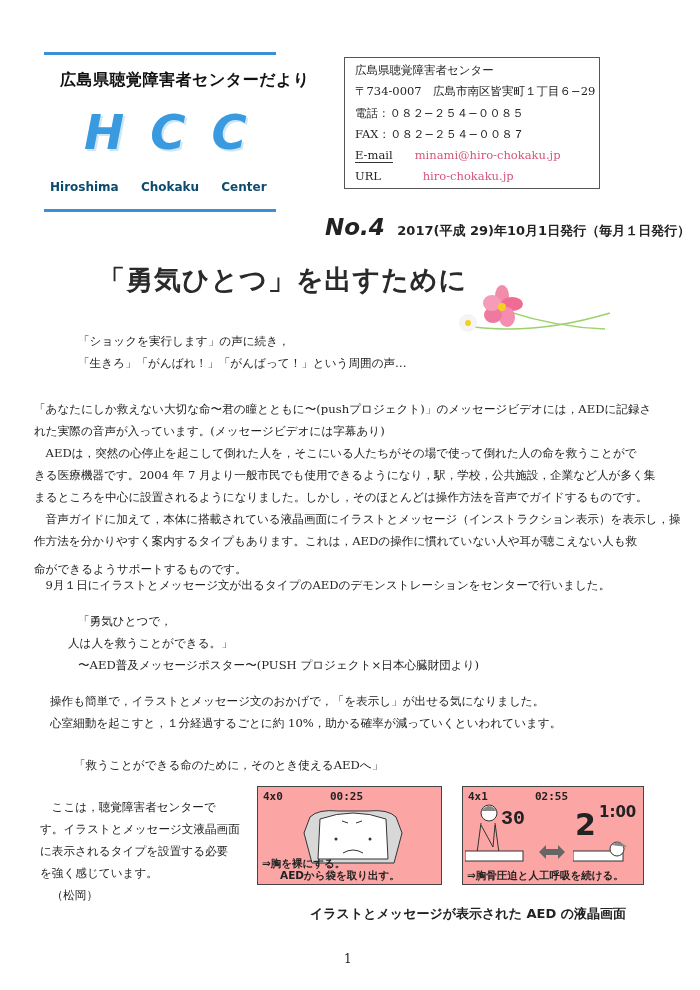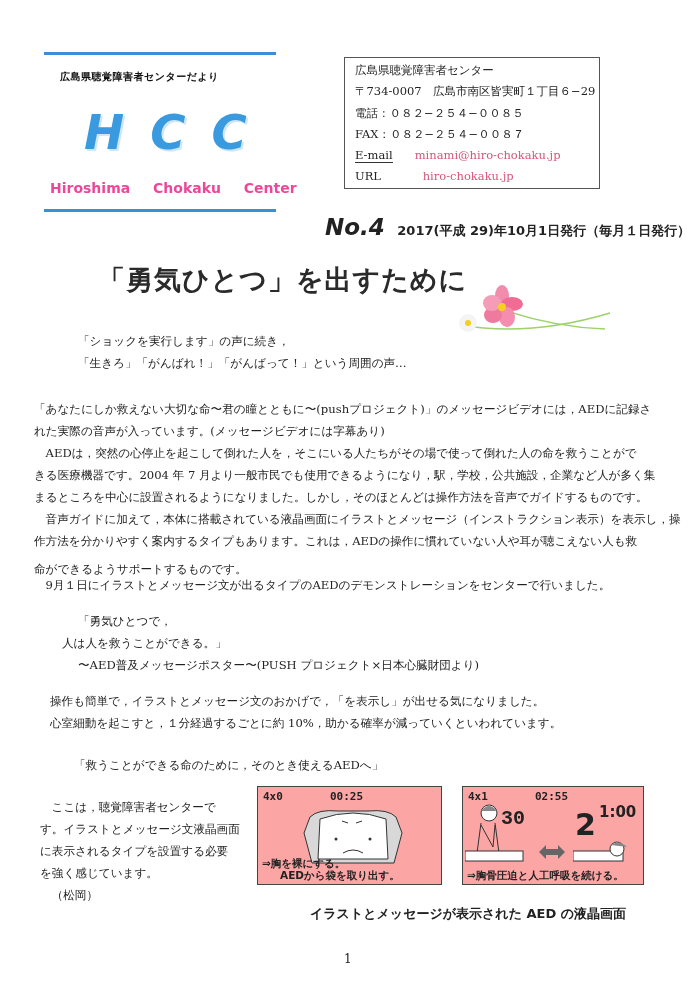--- a/index.html
+++ b/index.html
@@ -1,26 +1,26 @@
 <!DOCTYPE html>
 <html><head>
 <meta charset="utf-8">
 <style>
   html, body { margin:0; padding:0; background:#ffffff; }
   body { width:700px; height:990px; position:relative; overflow:hidden;
          font-family:"DejaVu Serif","Liberation Serif",serif; color:#222; }
   .abs { position:absolute; }
   .rule { position:absolute; left:44px; width:232px; height:3px; background:#3a8fd6; }
   .org-title { left:60px; top:70px; font-family:"DejaVu Sans","Liberation Sans",sans-serif;
-               font-weight:bold; font-size:10px; color:#111; letter-spacing:0.5px; }
+               font-weight:bold; font-size:16px; color:#111; letter-spacing:0.5px; }
   .logo { left:84px; top:96px; font-family:"DejaVu Sans","Liberation Sans",sans-serif;
           font-weight:bold; font-style:italic; font-size:48px; color:#3a9ae0;
           letter-spacing:26px; line-height:72px; text-shadow:2px 2px 0 #cfe6f7; }
   .logo-sub { left:50px; top:180px; font-family:"DejaVu Sans","Liberation Sans",sans-serif;
-              font-weight:bold; font-size:14px; color:#ec4899; word-spacing:18px; }
+              font-weight:bold; font-size:12px; color:#0c4a6e; word-spacing:18px; }
   .contact { left:344px; top:57px; width:256px; height:132px; border:1px solid #555;
              font-size:11.5px; line-height:21.3px; padding:2px 0 0 10px; box-sizing:border-box; color:#222; }
   .contact .row { white-space:nowrap; }
   .contact .lbl { display:inline-block; width:56px; }
   .contact .email-lbl { border-bottom:1px solid #333; }
   .pink { color:#d4567a; }
   .issue { left:325px; top:214px; font-family:"DejaVu Sans","Liberation Sans",sans-serif;
            font-weight:bold; font-size:13px; color:#222; white-space:nowrap; }
   .issue .no { font-size:23px; font-style:italic; margin-right:8px; }
   .headline { left:98px; top:262px; font-family:"DejaVu Sans","Liberation Sans",sans-serif;
@@ -89,21 +89,21 @@
 <div class="p" style="left:34px; top:420px;">れた実際の音声が入っています。(メッセージビデオには字幕あり)</div>
 <div class="p" style="left:34px; top:442px;">　AEDは，突然の心停止を起こして倒れた人を，そこにいる人たちがその場で使って倒れた人の命を救うことがで</div>
 <div class="p" style="left:34px; top:464px;">きる医療機器です。2004 年 7 月より一般市民でも使用できるようになり，駅，学校，公共施設，企業など人が多く集</div>
 <div class="p" style="left:34px; top:486px;">まるところを中心に設置されるようになりました。しかし，そのほとんどは操作方法を音声でガイドするものです。</div>
 <div class="p" style="left:34px; top:508px;">　音声ガイドに加えて，本体に搭載されている液晶画面にイラストとメッセージ（インストラクション表示）を表示し，操</div>
 <div class="p" style="left:34px; top:530px;">作方法を分かりやすく案内するタイプもあります。これは，AEDの操作に慣れていない人や耳が聴こえない人も救</div>
 <div class="p" style="left:34px; top:552px;margin-top:6px;">命ができるようサポートするものです。</div>
 <div class="p" style="left:34px; top:574px;">　9月１日にイラストとメッセージ文が出るタイプのAEDのデモンストレーションをセンターで行いました。</div>
 
 <div class="p" style="left:78px; top:610px;">「勇気ひとつで，</div>
-<div class="p" style="left:62px; top:632px;">人は人を救うことができる。」</div>
+<div class="p" style="left:68px; top:632px;">人は人を救うことができる。」</div>
 <div class="p" style="left:78px; top:654px;">〜AED普及メッセージポスター〜(PUSH プロジェクト×日本心臓財団より)</div>
 
 <div class="p" style="left:50px; top:690px;">操作も簡単で，イラストとメッセージ文のおかげで，「を表示し」が出せる気になりました。</div>
 <div class="p" style="left:50px; top:712px;">心室細動を起こすと，１分経過するごとに約 10%，助かる確率が減っていくといわれています。</div>
 
 <div class="p" style="left:74px; top:754px;">「救うことができる命のために，そのとき使えるAEDへ」</div>
 
 <div class="p" style="left:40px; top:796px;">　ここは，聴覚障害者センターで</div>
 <div class="p" style="left:40px; top:818px;">す。イラストとメッセージ文液晶画面</div>
 <div class="p" style="left:40px; top:840px;">に表示されるタイプを設置する必要</div>

